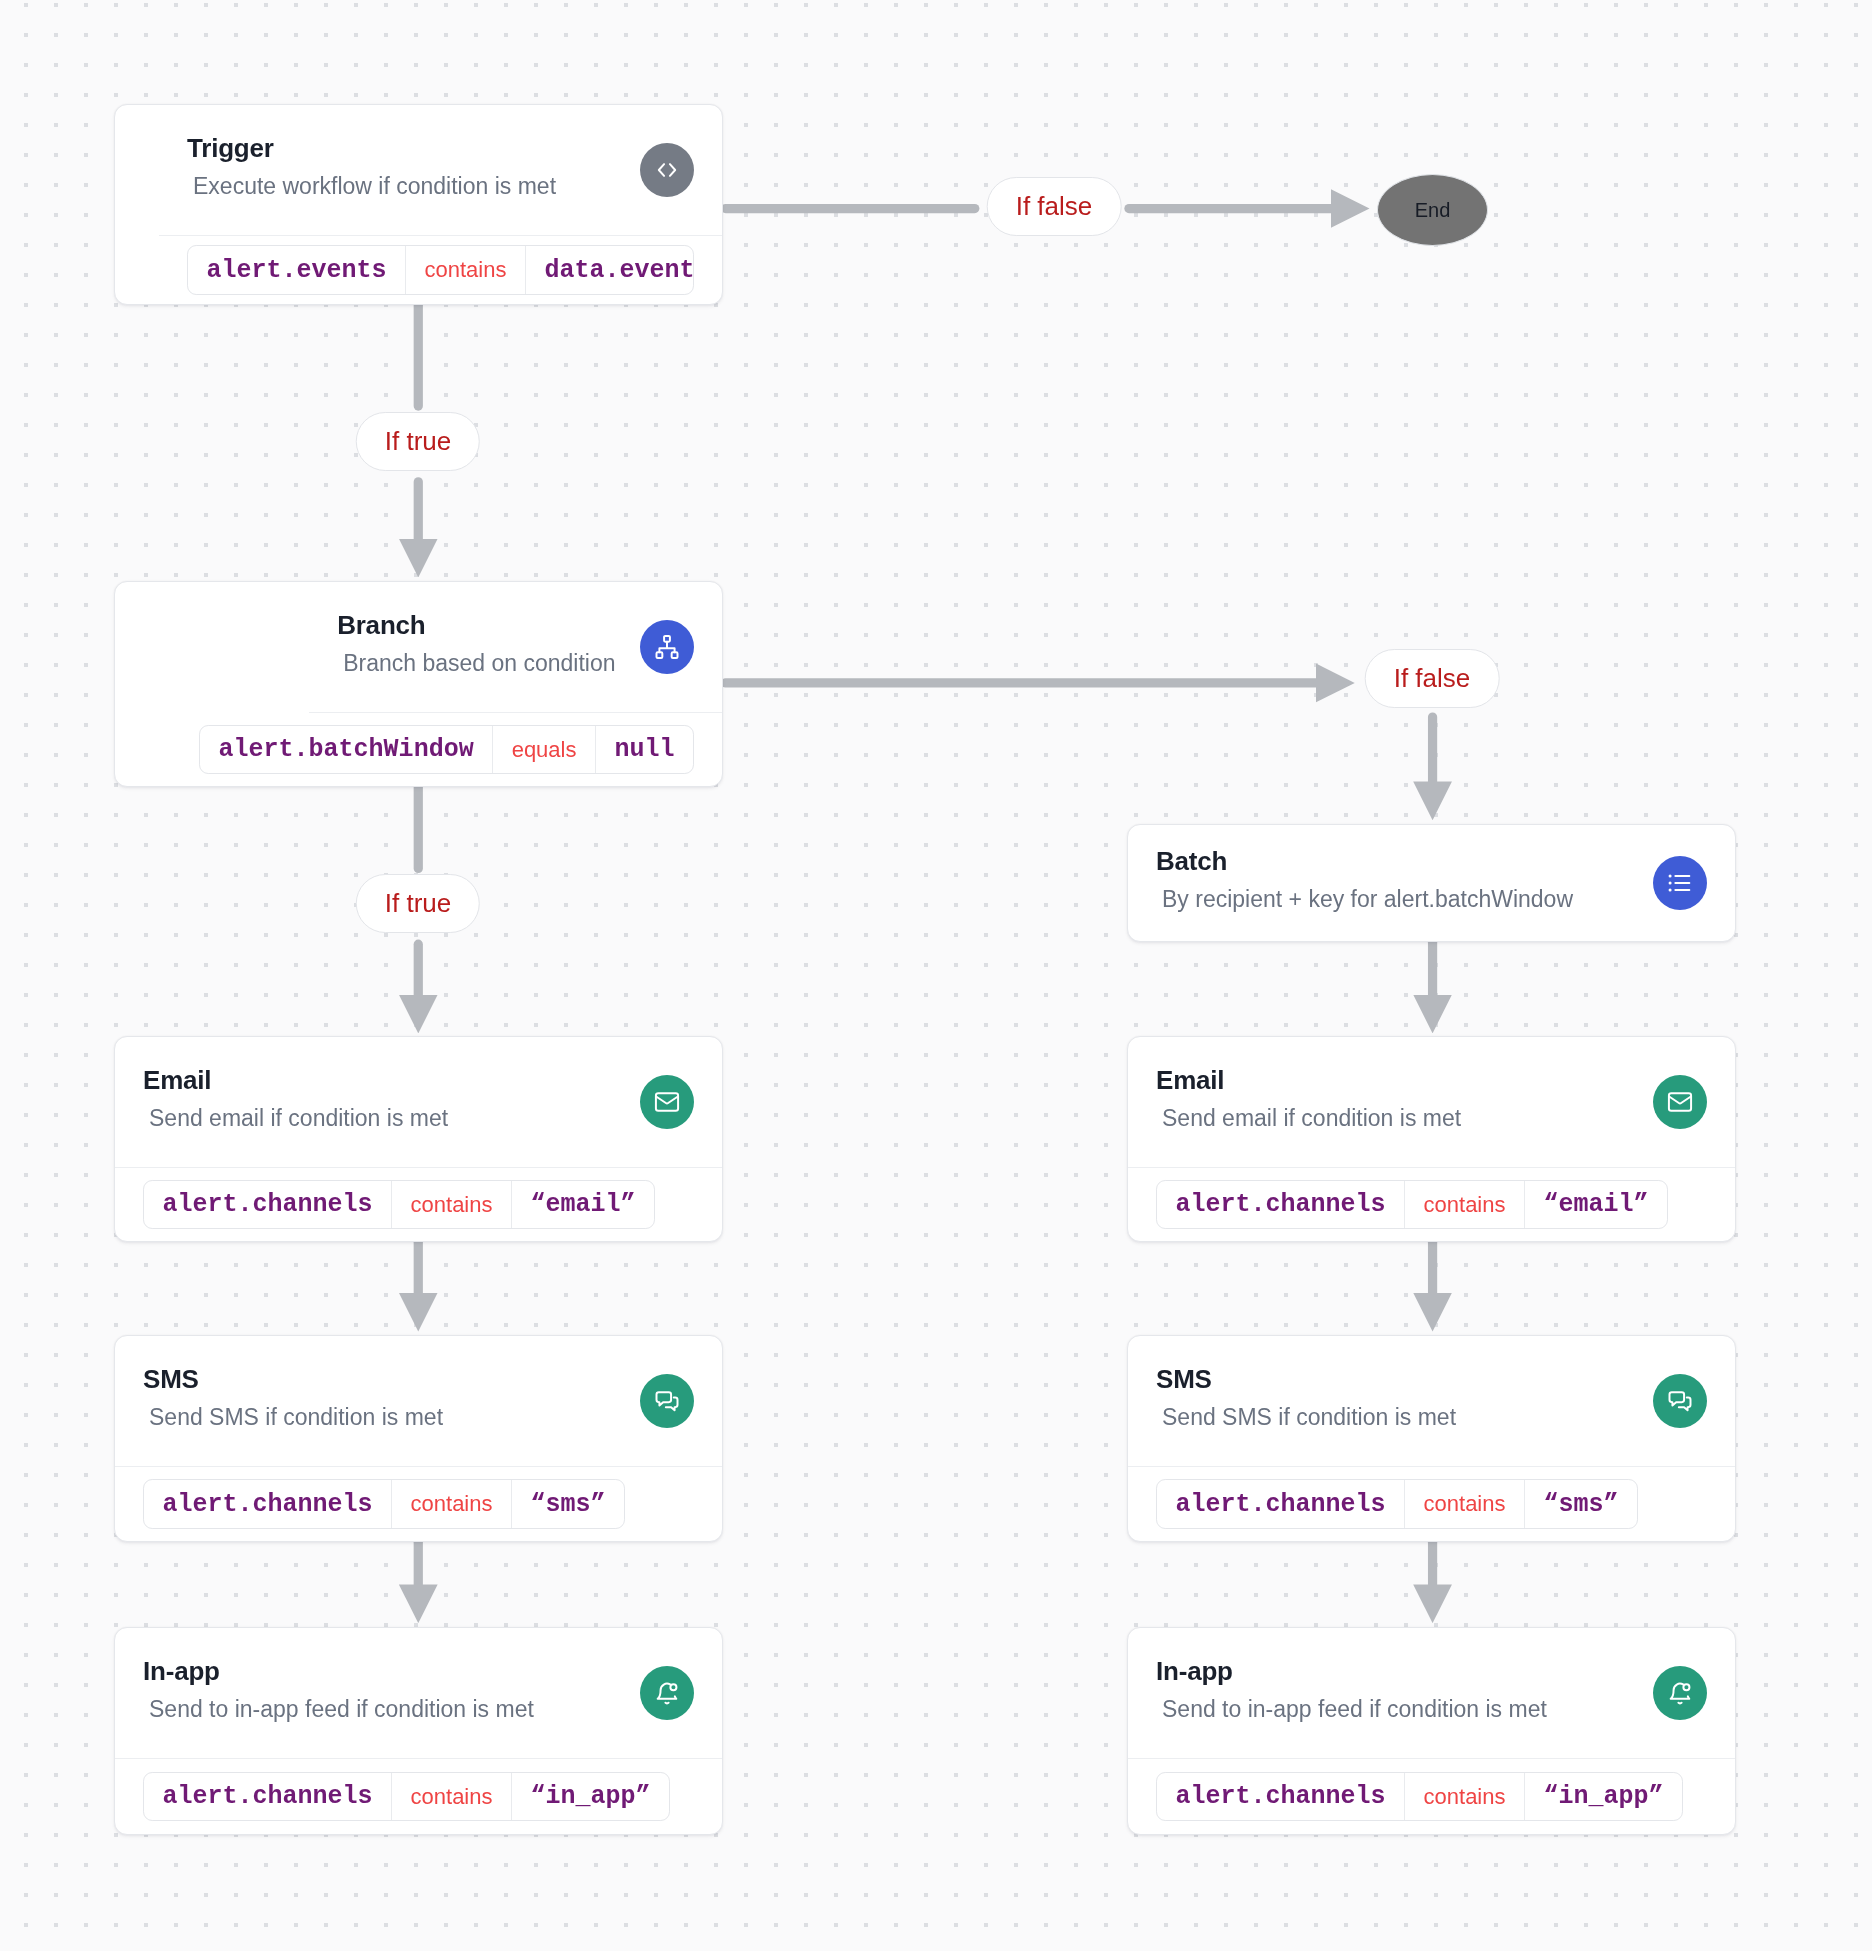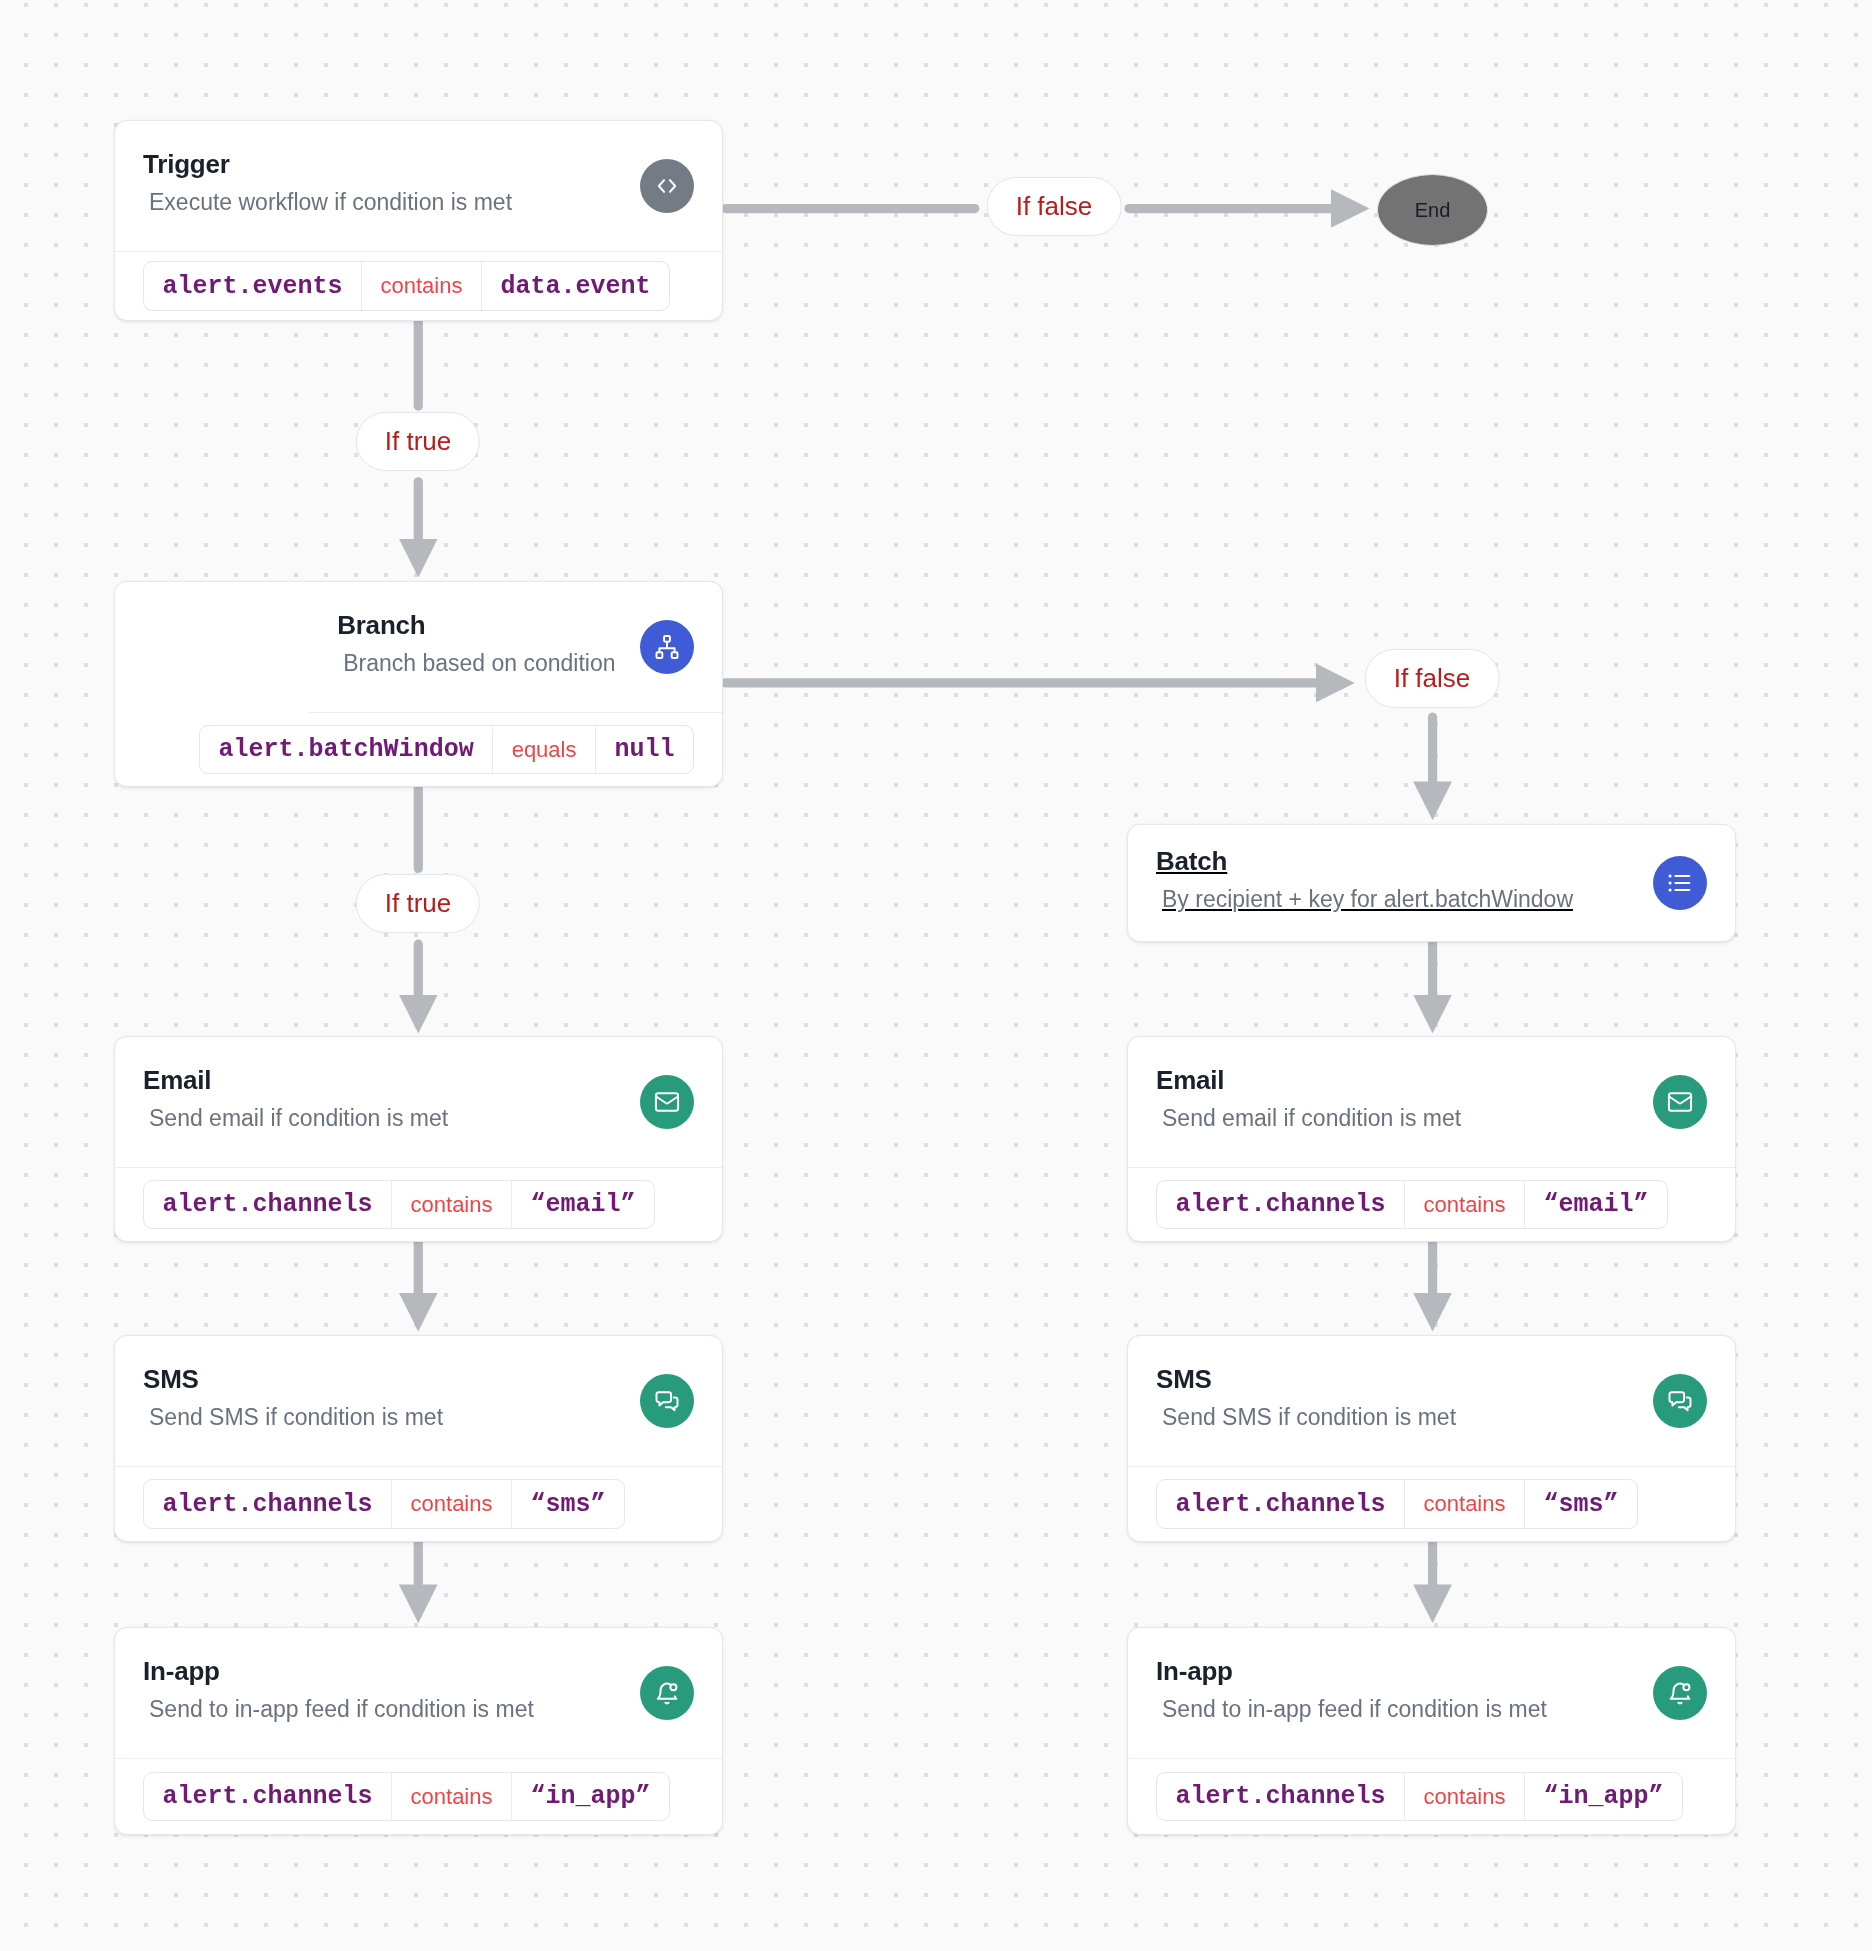--- a/index.html
+++ b/index.html
@@ -13,21 +13,21 @@
   .edges-svg{position:absolute;left:0;top:0;pointer-events:none;}
 
   
   .node{
     position:absolute;width:609px;box-sizing:border-box;display:flex;flex-direction:column;
     background:#ffffff;border:0.9px solid #e5e7eb;border-radius:13px;
     box-shadow:0 0.9px 1.8px rgba(16,24,40,.04),0 1.8px 3.7px rgba(16,24,40,.05);
   }
   .node-header{flex:none;height:130px;display:flex;align-items:center;gap:18.5px;
     padding:0 28px;border-bottom:0.9px solid #eceef1;}
-  .node--simple .node-header{height:100%;border-bottom:none;text-decoration:underline;}
+  .node--simple .node-header{height:100%;border-bottom:none;}
   .node-text{min-width:0;}
   .node-title{margin:0 0 9.2px 0;font-size:26px;line-height:1.15;font-weight:600;color:#1a202c;letter-spacing:-0.2px;}
   .node-subtitle{margin:6px;font-size:23px;line-height:1.2;font-weight:400;color:#6a7280;}
   .icon-circle{flex:none;margin-left:auto;width:54px;height:54px;border-radius:50%;
     display:flex;align-items:center;justify-content:center;}
   .icon-circle.gray{background:#757b85;}
   .icon-circle.blue{background:#3f5cd6;}
   .icon-circle.green{background:#279b7c;}
   .icon-circle svg{width:28px;height:28px;stroke:#ffffff;fill:none;
     stroke-width:1.7;stroke-linecap:round;stroke-linejoin:round;}
@@ -75,21 +75,21 @@
     <line x1="1552" y1="1671" x2="1552" y2="1723" marker-end="url(#ah)"></line>
   </g>
 </svg>
 
 <div class="edge-pill" style="left:1054px;top:177px;">If false</div>
 <div class="end-node" style="left:1377px;top:174px;">End</div>
 <div class="edge-pill" style="left:418px;top:412px;">If true</div>
 <div class="edge-pill" style="left:418px;top:874px;">If true</div>
 <div class="edge-pill" style="left:1432px;top:649px;">If false</div>
 
-<section class="node" style="left:114px;top:120px;height:201px;">
+<section class="node" style="left:114px;top:104px;height:201px;padding-left:44px;">
   <div class="node-header">
     <div class="node-text">
       <h3 class="node-title">Trigger</h3>
       <p class="node-subtitle">Execute workflow if condition is met</p>
     </div>
     <span class="icon-circle gray">
       <svg viewBox="0 0 24 24">
           <path d="m9.5 7-4.5 5 4.5 5"></path>
           <path d="m14.5 7 4.5 5-4.5 5"></path>
         </svg>

